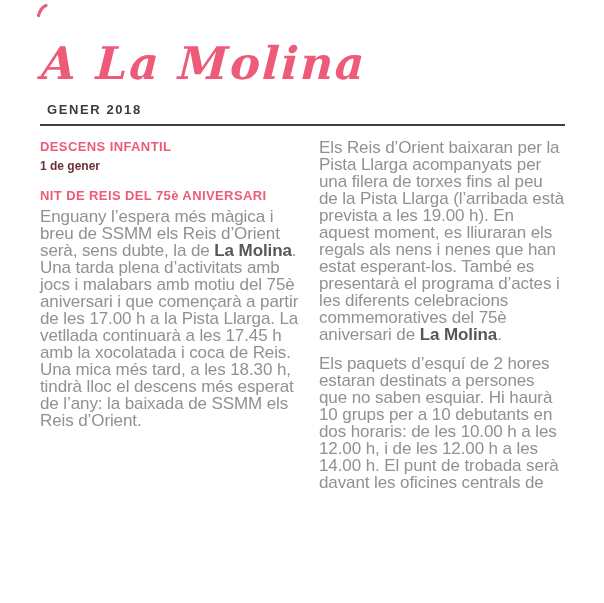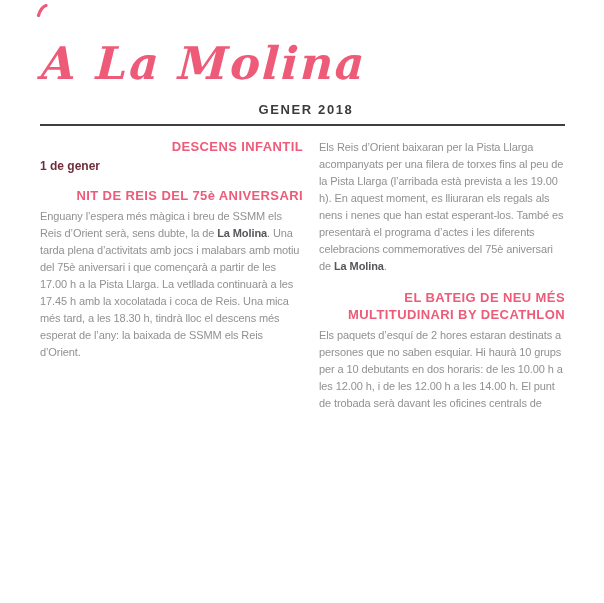--- a/index.html
+++ b/index.html
@@ -24,38 +24,38 @@
     font-style:italic;font-weight:700;
     font-size:45px;line-height:1.15;
     color:var(--accent);
     letter-spacing:2px;
     margin:8px 0 12px 0;
     transform:skewX(-3deg);
     transform-origin:left bottom;
   }
   .issue{
     font-size:13px;font-weight:bold;letter-spacing:1.6px;
-    color:var(--ink);margin:0 0 7px 7px;text-align:center;
+    color:var(--ink);margin:0 0 7px 7px;
   }
   .rule{height:2px;background:var(--rule);width:525px;}
   .columns{display:flex;gap:16px;margin-top:13px;}
   .col{min-width:0;}
   .col-left{width:263px;flex:0 0 263px;}
   .col-right{width:246px;flex:0 0 246px;}
   .sec-heading{
     font-size:13px;font-weight:bold;color:var(--accent);
-    letter-spacing:0.4px;line-height:1.3;margin:0 0 3px 0;text-align:right;
+    letter-spacing:0.4px;line-height:1.3;margin:0 0 3px 0;
   }
   .sec-heading:not(:first-child){margin-top:15px;}
   .sec-date{
     font-size:12px;font-weight:bold;color:var(--maroon);
     margin:0 0 9px 0;line-height:1.2;
   }
   p.body-text{
-    font-size:11px;line-height:17px;color:var(--body);
+    font-size:17px;line-height:17px;color:var(--body);
     letter-spacing:-0.1px;margin:0 0 12px 0;
   }
   p.body-text .b{font-weight:bold;color:var(--bold);}
 </style>
 </head>
 <body>
 
 <div class="page">
 
   <svg class="corner-mark" width="12" height="13" viewBox="0 0 12 13" aria-hidden="true">
@@ -70,18 +70,17 @@
 
   <div class="columns">
     <div class="col col-left" id="col-left">
         <h2 class="sec-heading">DESCENS INFANTIL</h2>
         <h3 class="sec-date">1 de gener</h3>
         <h2 class="sec-heading">NIT DE REIS DEL 75è ANIVERSARI</h2>
         <p class="body-text"><span>Enguany l’espera més màgica i breu de SSMM els Reis d’Orient serà, sens dubte, la de </span><span class="b">La Molina</span><span>. Una tarda plena d’activitats amb jocs i malabars amb motiu del 75è aniversari i que començarà a partir de les 17.00 h a la Pista Llarga. La vetllada continuarà a les 17.45 h amb la xocolatada i coca de Reis. Una mica més tard, a les 18.30 h, tindrà lloc el descens més esperat de l’any: la baixada de SSMM els Reis d’Orient.</span></p>
       </div>
     <div class="col col-right" id="col-right">
         <p class="body-text"><span>Els Reis d’Orient baixaran per la Pista Llarga acompanyats per una filera de torxes fins al peu de la Pista Llarga (l’arribada està prevista a les 19.00 h). En aquest moment, es lliuraran els regals als nens i nenes que han estat esperant-los. També es presentarà el programa d’actes i les diferents celebracions commemoratives del 75è aniversari de </span><span class="b">La Molina</span><span>.</span></p>
-        <h2 class="sec-heading">EL BATEIG DE NEU MÉS MULTITUDINARI BY DECATHLON</h2>
         <p class="body-text"><span>Els paquets d’esquí de 2 hores estaran destinats a persones que no saben esquiar. Hi haurà 10 grups per a 10 debutants en dos horaris: de les 10.00 h a les 12.00 h, i de les 12.00 h a les 14.00 h. El punt de trobada serà davant les oficines centrals de </span></p>
       </div>
   </div>
 
 </div>
 
 </body></html>

